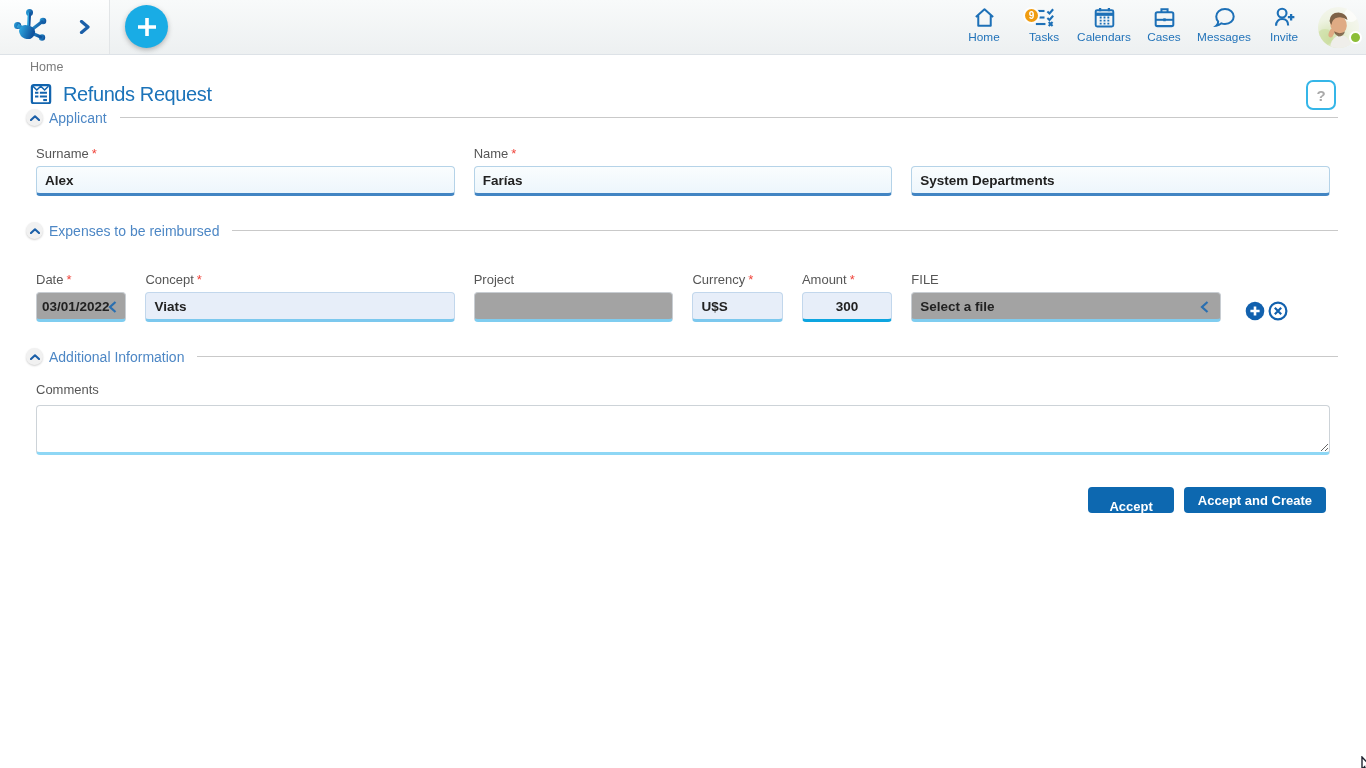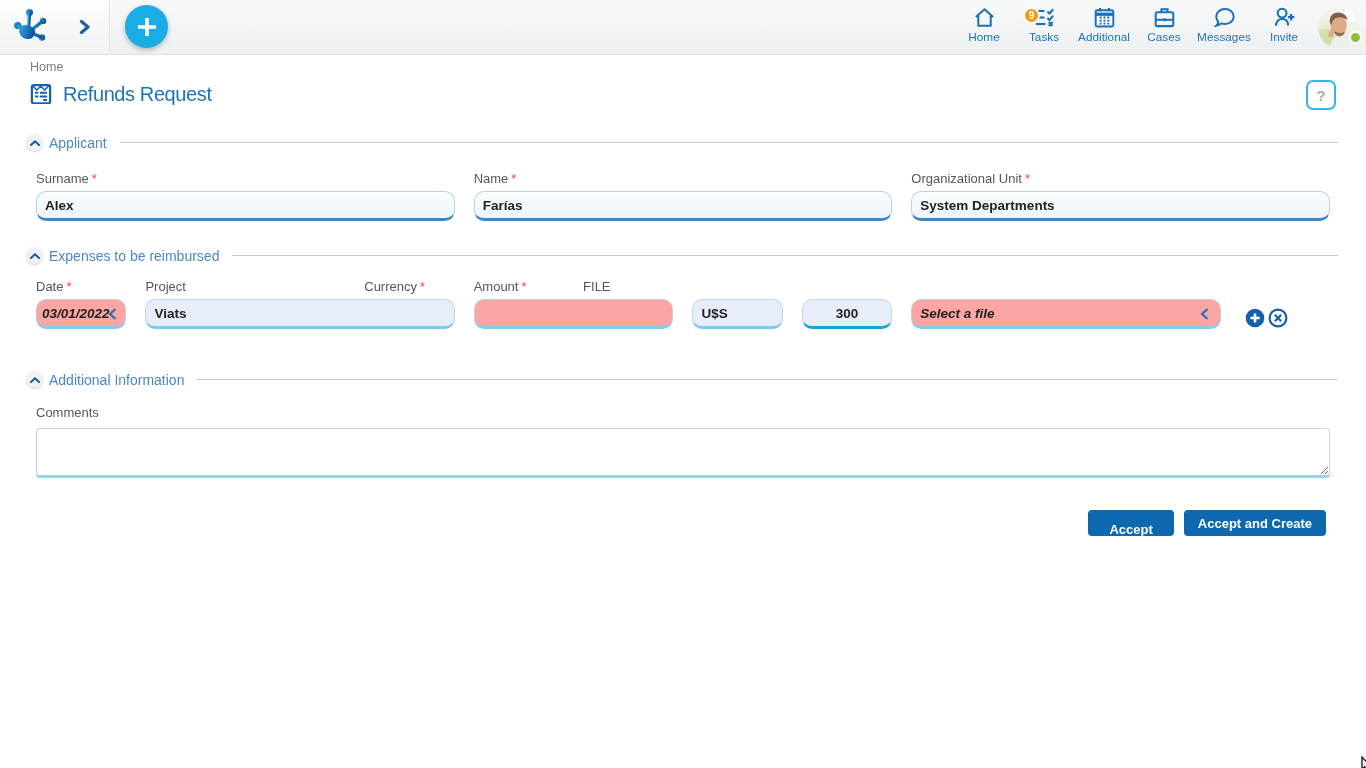--- a/index.html
+++ b/index.html
@@ -39,39 +39,39 @@
               border-radius:7px; background:#fff; color:#a9a9a9; font-size:15px; font-weight:bold;
               display:flex; align-items:center; justify-content:center; cursor:pointer; }
 
   
   .section-head { margin:0 26px 0 26px; display:flex; align-items:center; height:17px; }
   .section-head .chev-circle { width:17px; height:17px; border-radius:50%; background:#f1f1f1;
         box-shadow:0 1px 2px rgba(0,0,0,.18); display:flex; align-items:center; justify-content:center;
         border:none; cursor:pointer; flex:0 0 17px; }
   .section-head .slabel { margin-left:6px; font-size:14px; color:#4d87c5; white-space:nowrap; }
   .section-head .sline { flex:1; height:0; border-top:1px solid #c9c9c9; margin-left:13px; margin-right:2px; }
-  .sh-1 { margin-top:25px; }
+  .sh-1 { }
   .sh-2 { margin-top:26px; }
-  .sh-3 { margin-top:42px; }
+  .sh-3 { margin-top:26px; }
 
   
   .grid { margin:0 36px; display:grid; grid-template-columns:repeat(12,1fr); column-gap:19px; }
   .row-labels-1 { margin-top:20px; }
   .row-inputs { margin-top:5px; }
-  .row-labels-2 { margin-top:15px; }
+  .row-labels-2 { margin-top:33px; }
   .flabel { font-size:13px; color:#565656; line-height:15px; white-space:nowrap; }
   .req { color:#f0453c; margin-left:3px; }
   .c1 { grid-column:span 1; } .c2 { grid-column:span 2; } .c3 { grid-column:span 3; } .c4 { grid-column:span 4; }
 
   input.fld { height:30px; width:100%; font-family:"Liberation Sans",sans-serif; font-size:13.5px;
-              font-weight:bold; color:#222; padding:0 8px; outline:none;border-radius:10px; }
+              font-weight:bold; color:#222; padding:0 8px; outline:none; }
   .fld-grad { background:linear-gradient(180deg,#fafdfe 0%,#edf6fc 100%);
               border:1px solid #b5d3e8; border-bottom:3px solid #4285c3; border-radius:4px; }
   .fld-fill { background:#e7eef9; border:1px solid #c2d7ec; border-bottom:3px solid #7cc8ee; border-radius:4px; }
-  .fld-white { background:#fca5a5; border:1px solid #c8cdd2; border-bottom:3px solid #7fcdf0; border-radius:4px;font-style:italic; }
+  .fld-white { background:#a3a3a3; border:1px solid #c8cdd2; border-bottom:3px solid #7fcdf0; border-radius:4px; }
   .fld-focus { border-bottom:3px solid #0da5e0; }
   .amount { text-align:center; }
   .with-chev { position:relative; }
   .with-chev input { padding-right:20px; }
   .fld-chev { position:absolute; right:9px; top:9px; pointer-events:none; }
 
   .row-icons { display:flex; align-items:flex-start; gap:3px; padding-top:9px; padding-left:5px; }
   .icon-btn { width:20px; height:20px; border:none; background:none; padding:0; cursor:pointer; display:block; }
 
   
@@ -153,21 +153,21 @@
           <rect x="2.8" y="4.4" width="18.4" height="17" rx="1.6" stroke-width="2"></rect>
           <path d="M2.8 8.6 H21.2" stroke-width="3.4"></path>
           <path d="M7.4 2.2 V5.4 M16.6 2.2 V5.4" stroke-width="2.4"></path>
           <g stroke-width="1.9">
             <path d="M7 12 h2 M11 12 h2 M15 12 h2"></path>
             <path d="M7 15.2 h2 M11 15.2 h2 M15 15.2 h2"></path>
             <path d="M7 18.4 h2 M11 18.4 h2 M15 18.4 h2"></path>
           </g>
         </g>
       </svg>
-      <span class="nlabel">Additional</span>
+      <span class="nlabel">Calendars</span>
     </div>
     <div class="nav-item">
       <svg class="nicon" viewBox="0 0 24 24">
         <g stroke="#1d70b7" fill="none">
           <rect x="2.8" y="6.4" width="18.4" height="14.6" rx="1.8" stroke-width="2.1"></rect>
           <path d="M8.8 6.2 V3.4 H15.2 V6.2" stroke-width="2.1"></path>
           <path d="M2.8 14.4 H21.2" stroke-width="2.1"></path>
           <rect x="10.7" y="12.9" width="2.6" height="3" fill="#1d70b7" stroke="none"></rect>
         </g>
       </svg>
@@ -238,40 +238,40 @@
         <path d="M1 5 L5 1.3 L9 5" fill="none" stroke="#1b5fa8" stroke-width="2.1" stroke-linecap="round" stroke-linejoin="round"></path>
       </svg>
   </button>
   <span class="slabel">Applicant</span>
   <span class="sline"></span>
 </div>
 
 <div class="grid row-labels-1">
   <div class="flabel c4"><span>Surname</span><span class="req">*</span></div>
   <div class="flabel c4"><span>Name</span><span class="req">*</span></div>
-  <div class="flabel c4"><span>Organizational Unit</span><span class="req">*</span></div>
 </div>
 <div class="grid row-inputs">
   <div class="c4"><input class="fld fld-grad" value="Alex" style=""></div>
   <div class="c4"><input class="fld fld-grad" value="Farías" style=""></div>
   <div class="c4"><input class="fld fld-grad" value="System Departments" style=""></div>
 </div>
 
 <div class="section-head sh-2">
   <button class="chev-circle">
     <svg width="10" height="6" viewBox="0 0 10 6">
         <path d="M1 5 L5 1.3 L9 5" fill="none" stroke="#1b5fa8" stroke-width="2.1" stroke-linecap="round" stroke-linejoin="round"></path>
       </svg>
   </button>
   <span class="slabel">Expenses to be reimbursed</span>
   <span class="sline"></span>
 </div>
 
 <div class="grid row-labels-2">
   <div class="flabel c1"><span>Date</span><span class="req">*</span></div>
+  <div class="flabel c3"><span>Concept</span><span class="req">*</span></div>
   <div class="flabel c2"><span>Project</span></div>
   <div class="flabel c1"><span>Currency</span><span class="req">*</span></div>
   <div class="flabel c1"><span>Amount</span><span class="req">*</span></div>
   <div class="flabel c3"><span>FILE</span></div>
   <div class="c1"></div>
 </div>
 <div class="grid row-inputs">
   <div class="c1 with-chev">
     <input class="fld fld-white" style="padding-right: 14px; padding-left: 5px;" value="03/01/2022">
     <svg class="fld-chev" width="9" height="12" viewBox="0 0 9 12">

